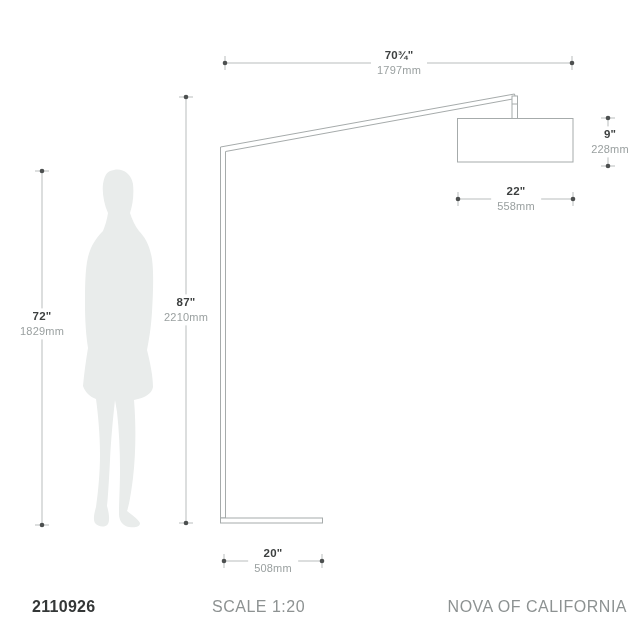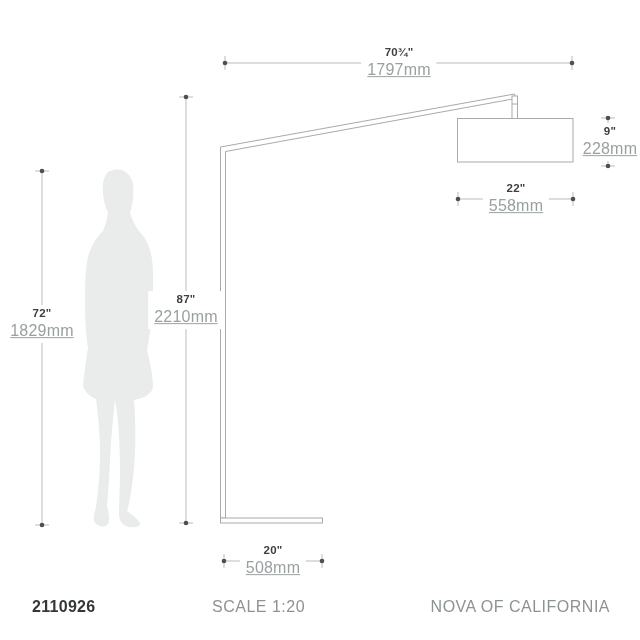--- a/index.html
+++ b/index.html
@@ -7,25 +7,25 @@
     position:relative;width:640px;height:640px;background:#ffffff;
     font-family:"Liberation Sans",sans-serif;overflow:hidden;
   }
   .sheet svg{position:absolute;left:0;top:0;}
   .dim-label{
     position:absolute;transform:translate(-50%,-50%);
     text-align:center;background:#ffffff;padding:1px 6px;
     line-height:1.3;white-space:nowrap;
   }
   .dim-label .val{font-size:11.5px;font-weight:700;color:#3d4040;letter-spacing:.2px;}
-  .dim-label .mm{font-size:16px;color:#9aa0a0;letter-spacing:.2px;text-decoration:underline;}
+  .dim-label .mm{font-size:11px;color:#9aa0a0;letter-spacing:.2px;}
   .footer-text{position:absolute;font-size:16px;color:#8d9292;letter-spacing:.5px;white-space:nowrap;}
   .sku{left:32px;top:598px;color:#343737;font-weight:700;letter-spacing:.3px;}
   .scale{left:212px;top:598px;}
-  .brand{right:30px;top:598px;}
+  .brand{right:13px;top:598px;}
 </style>
 </head>
 <body>
 
 <div class="sheet">
 
   <svg width="640" height="640" viewBox="0 0 640 640">
 
     <path fill="#e9eceb" d="
       M114,170

